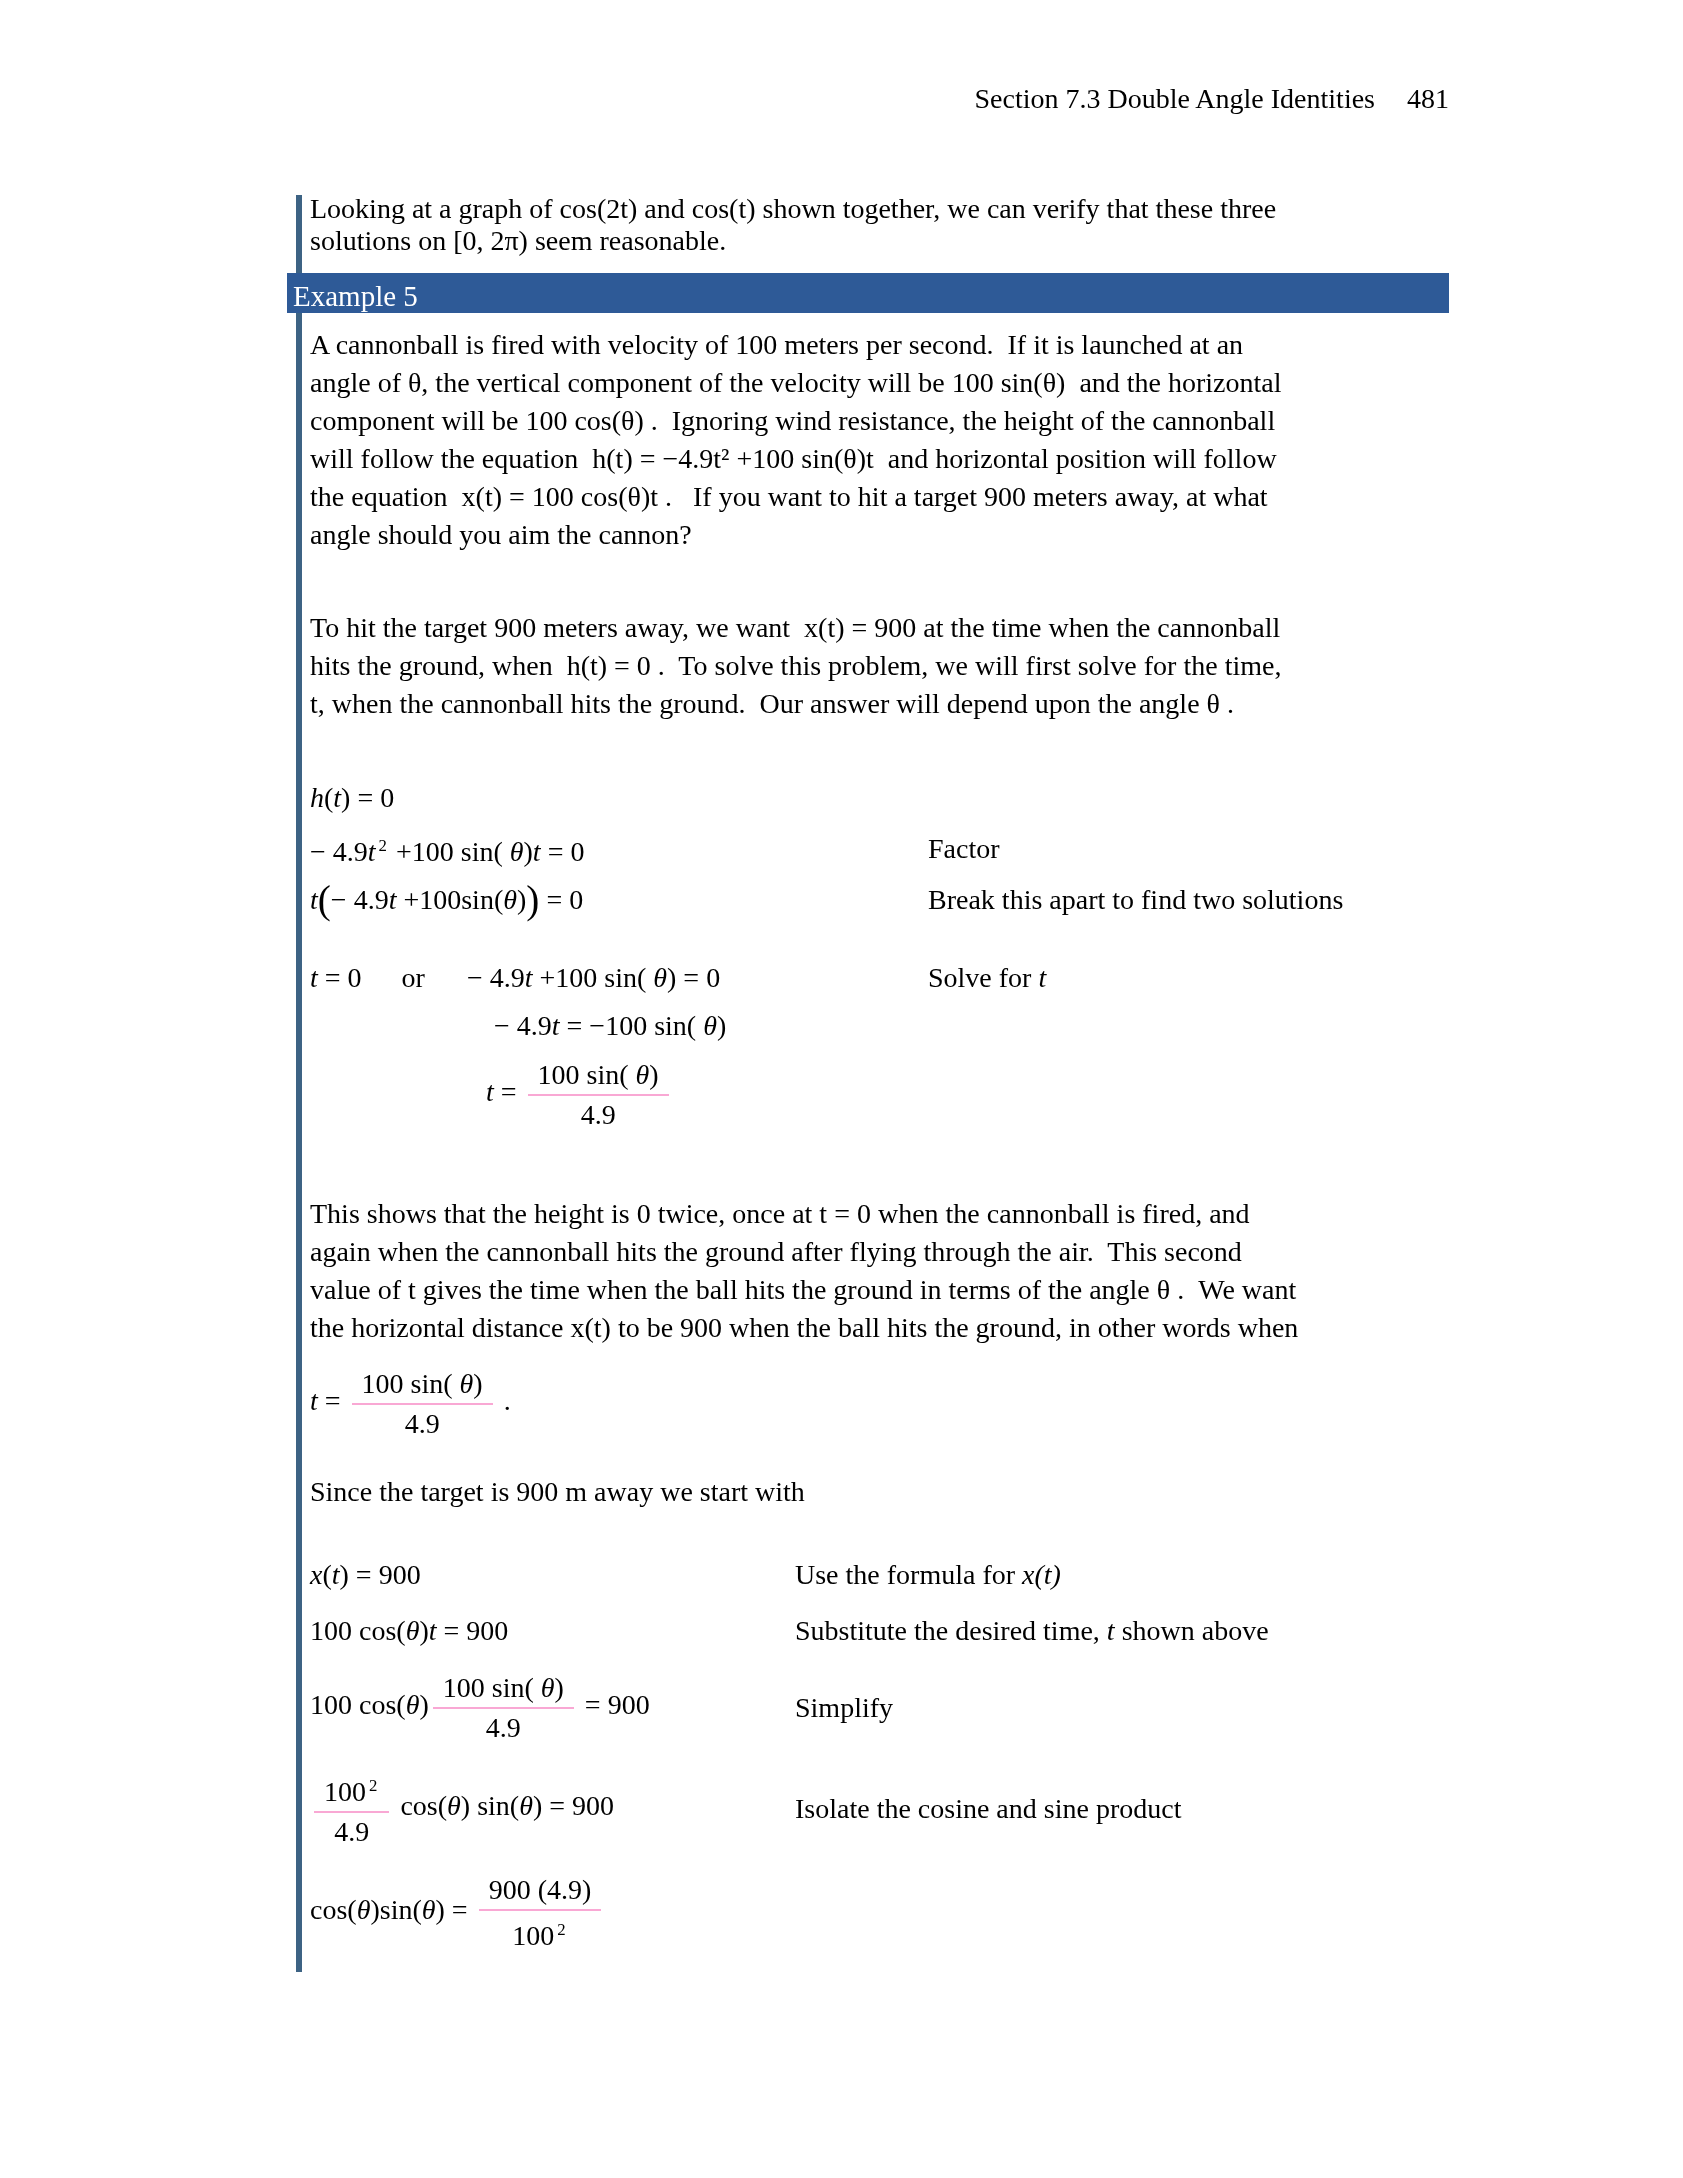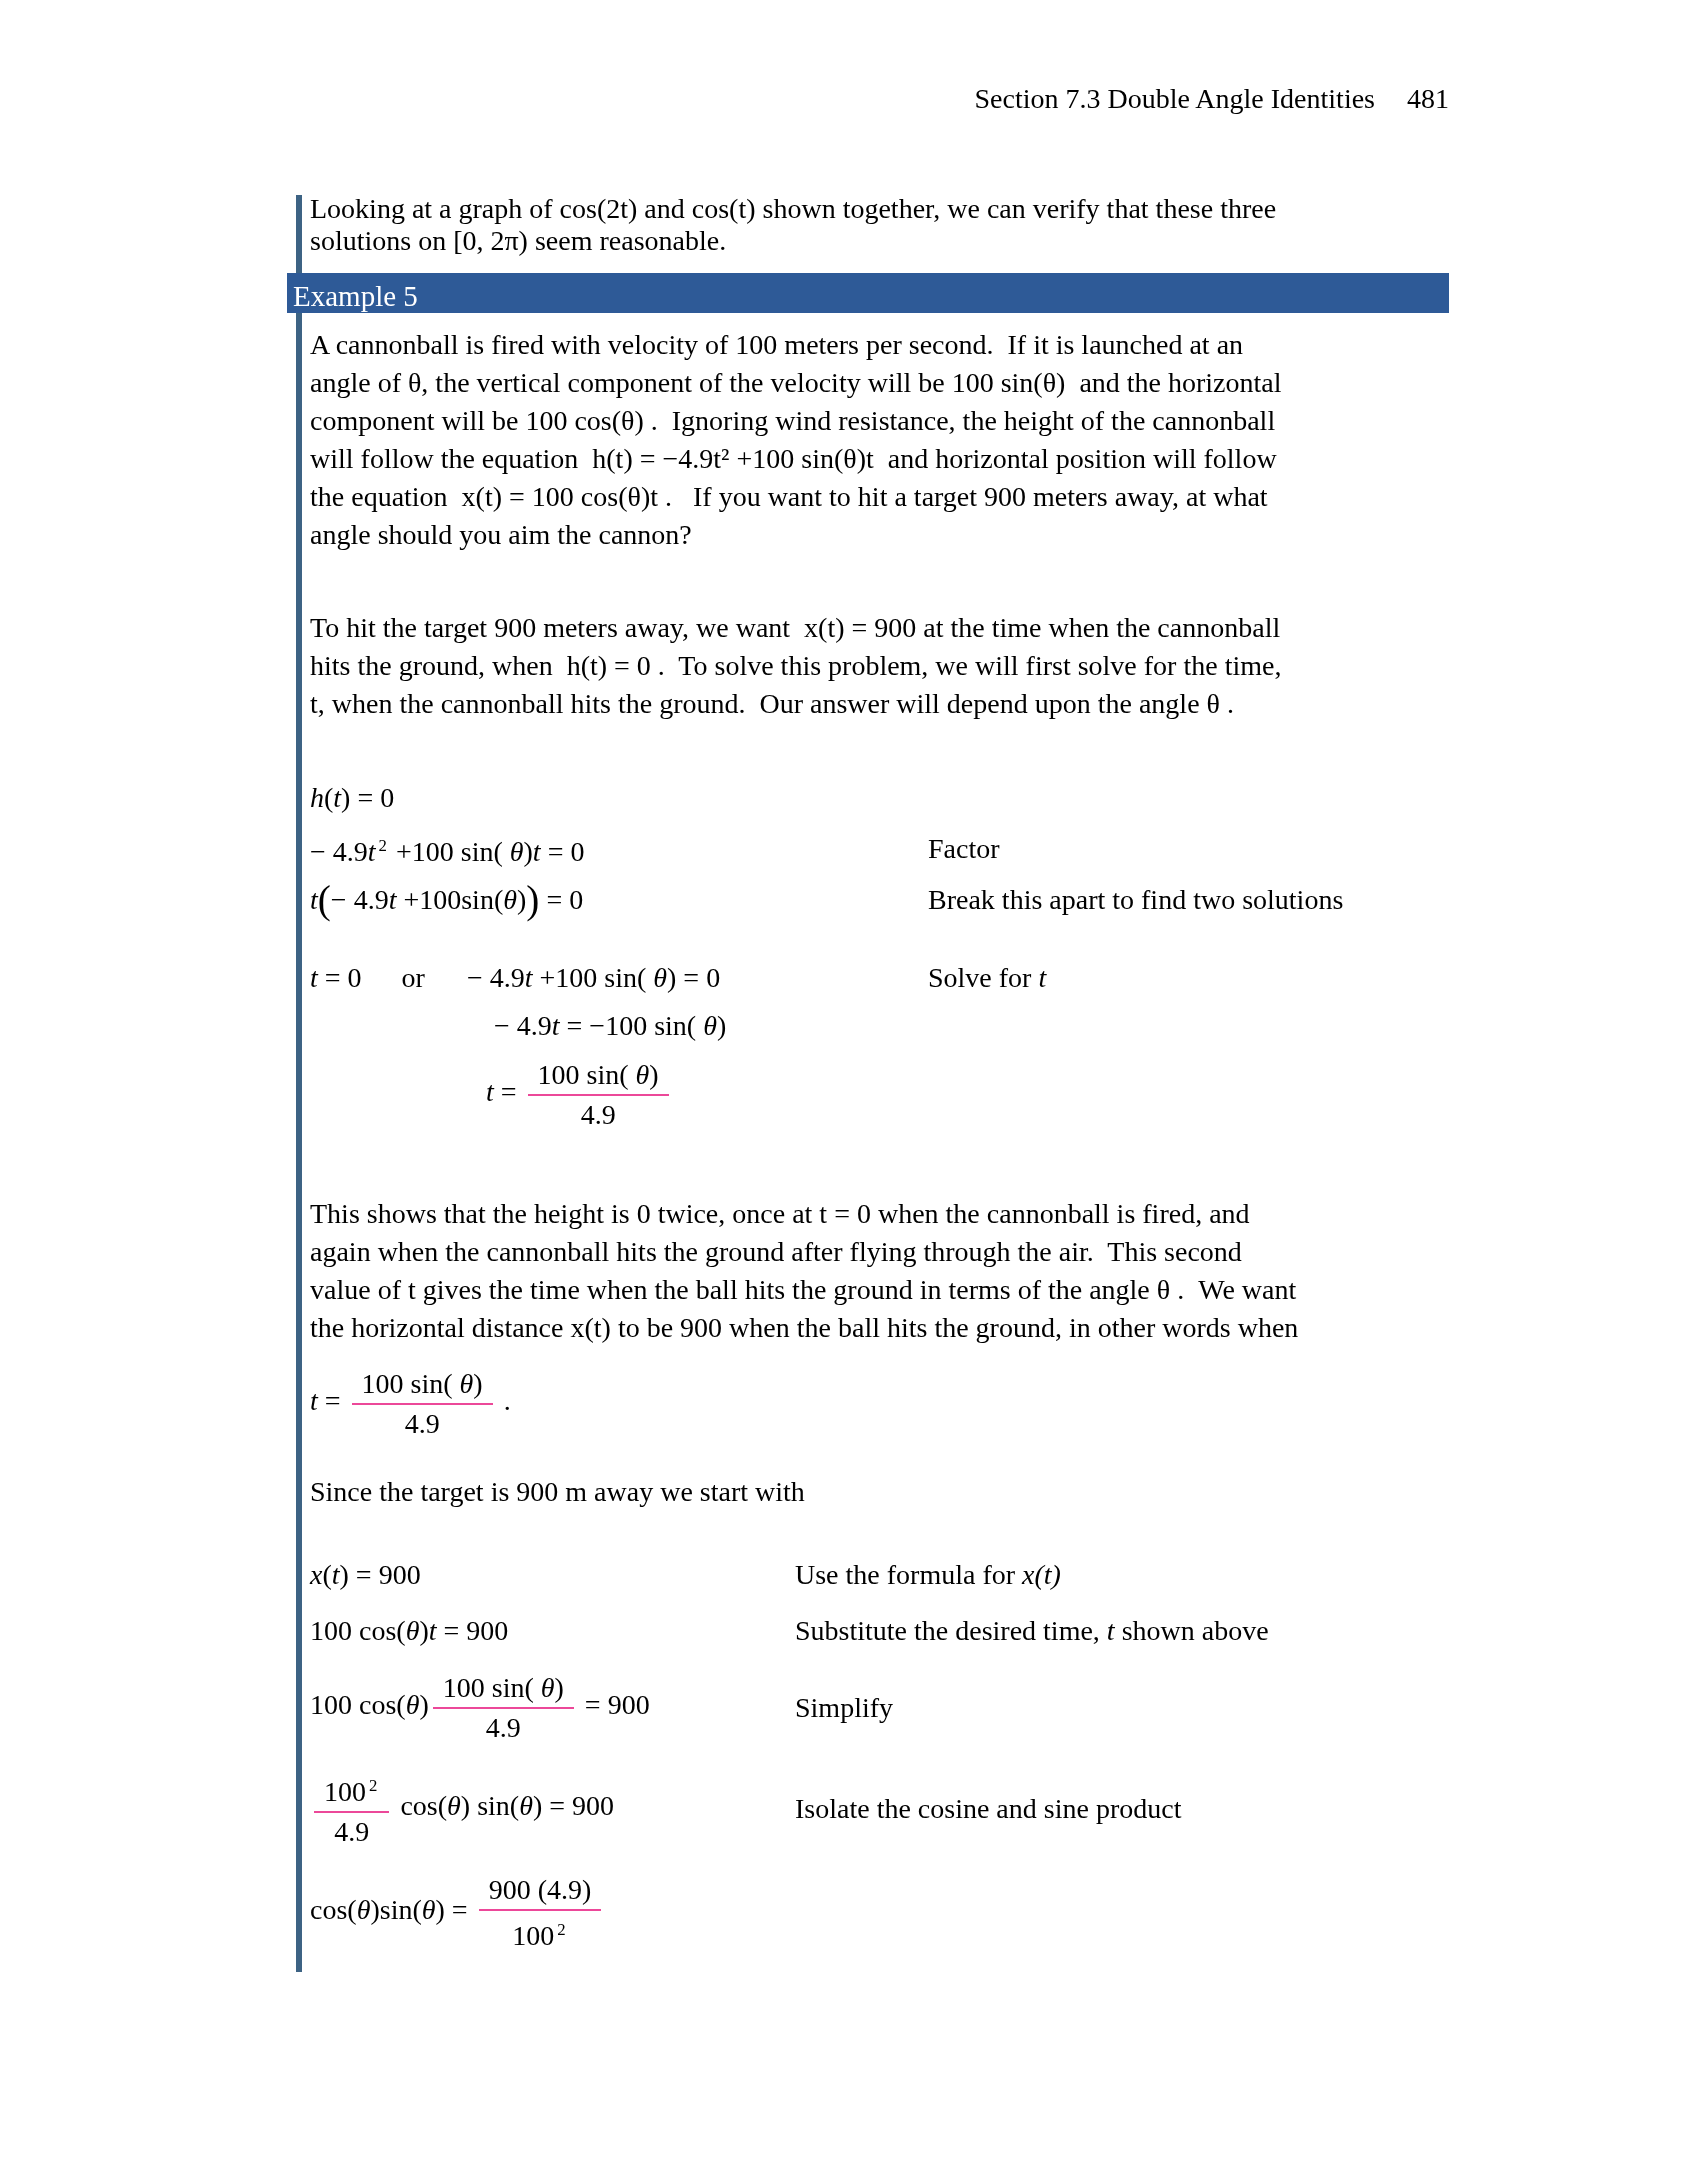--- a/index.html
+++ b/index.html
@@ -51,21 +51,21 @@
   .mnote{position:absolute;top:50%;transform:translateY(-50%);white-space:nowrap;}
   .block-a .mnote{left:641px;}
   .block-b .mnote{left:508px;}
   .it{font-style:italic;}
   .msup{font-size:0.6em;vertical-align:10px;margin-left:3px;margin-right:2px;}
   .mbig{font-size:1.4em;vertical-align:-4px;}
   .frac{
     display:inline-block;vertical-align:middle;
     text-align:center;line-height:34px;margin:2px 4px;
   }
-  .frac .num{display:block;border-bottom:2px solid #ec4899;padding:0 10px 2px;text-align:center;}
+  .frac .num{display:block;border-bottom:2px solid #f9a8d4;padding:0 10px 2px;text-align:center;}
   .frac .den{display:block;padding-top:2px;}
 </style>
 </head>
 <body>
 
 <div class="page">
 
   <div class="header">
     <span>Section 7.3 Double Angle Identities</span><span class="pagenum">481</span>
   </div>

